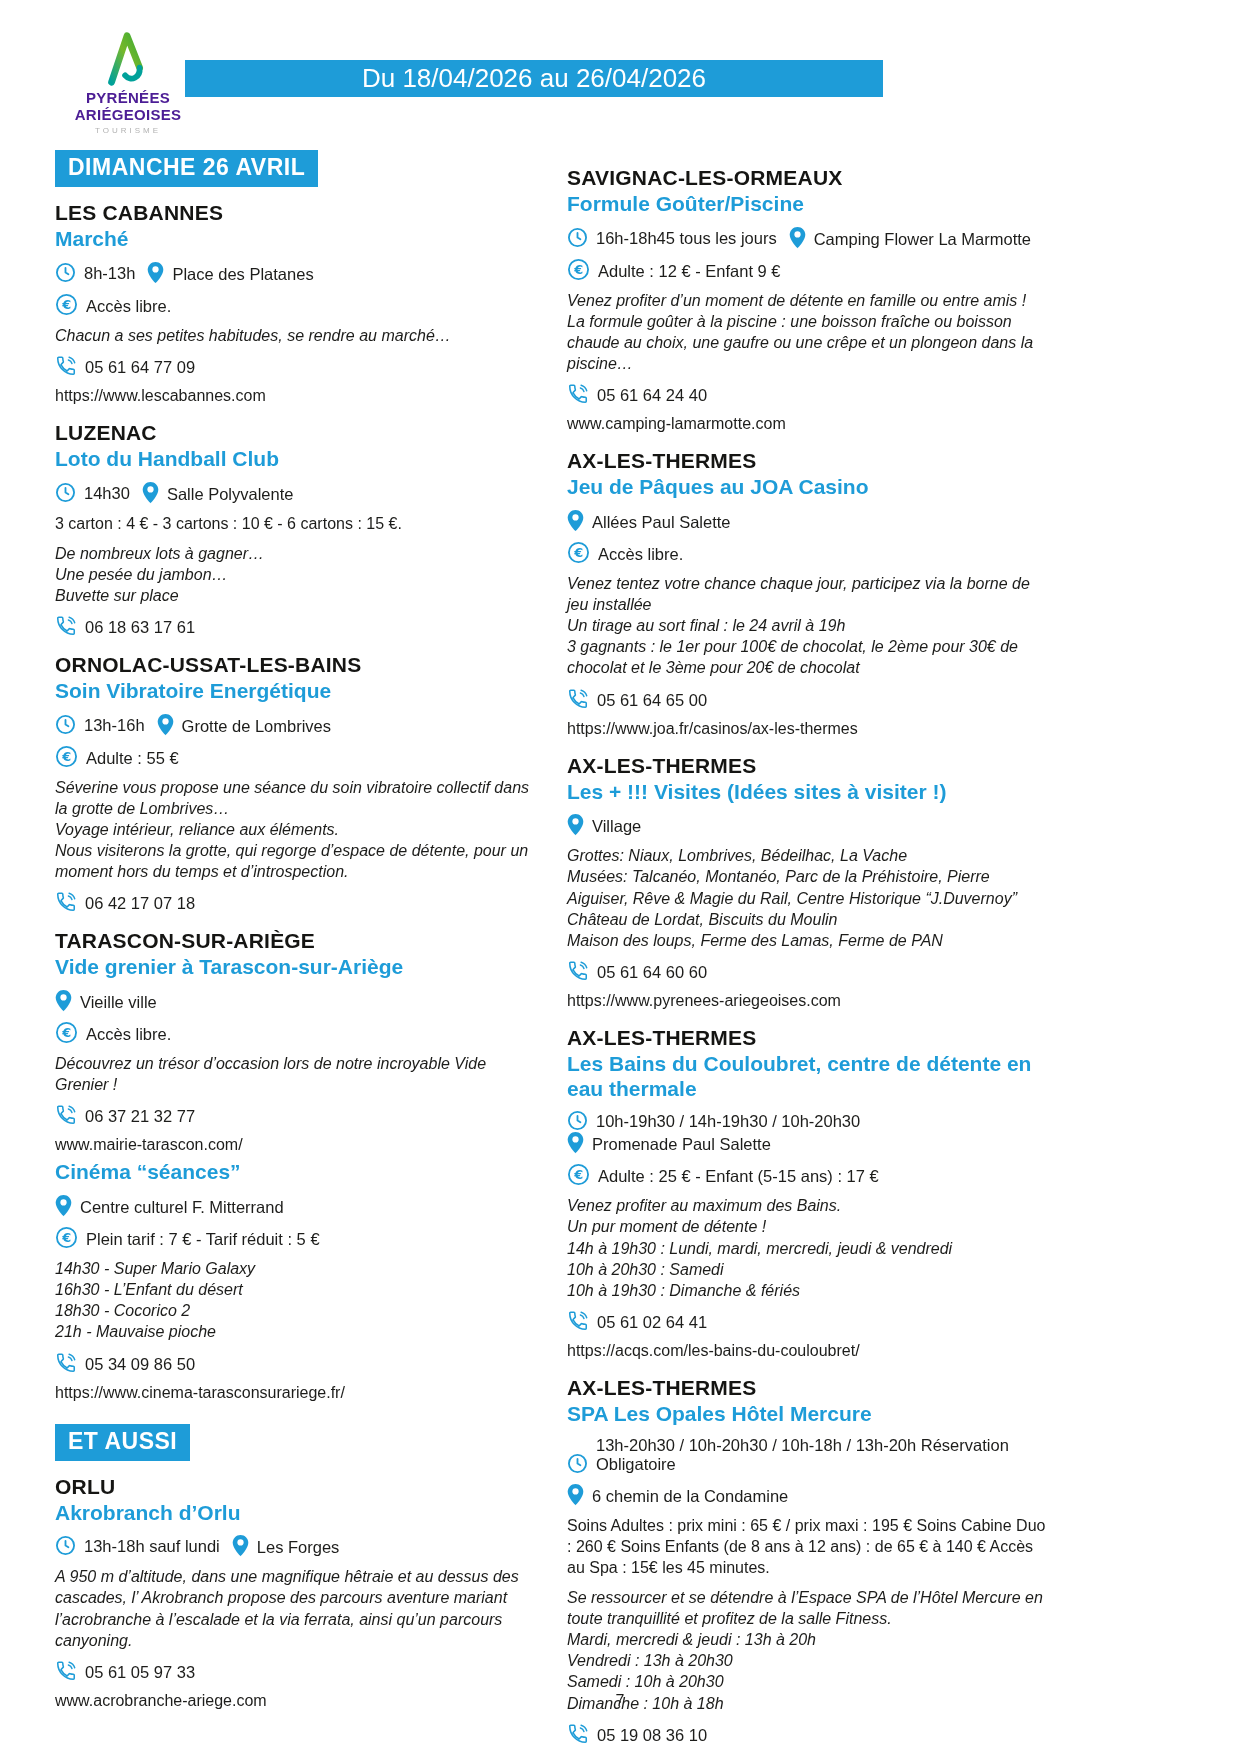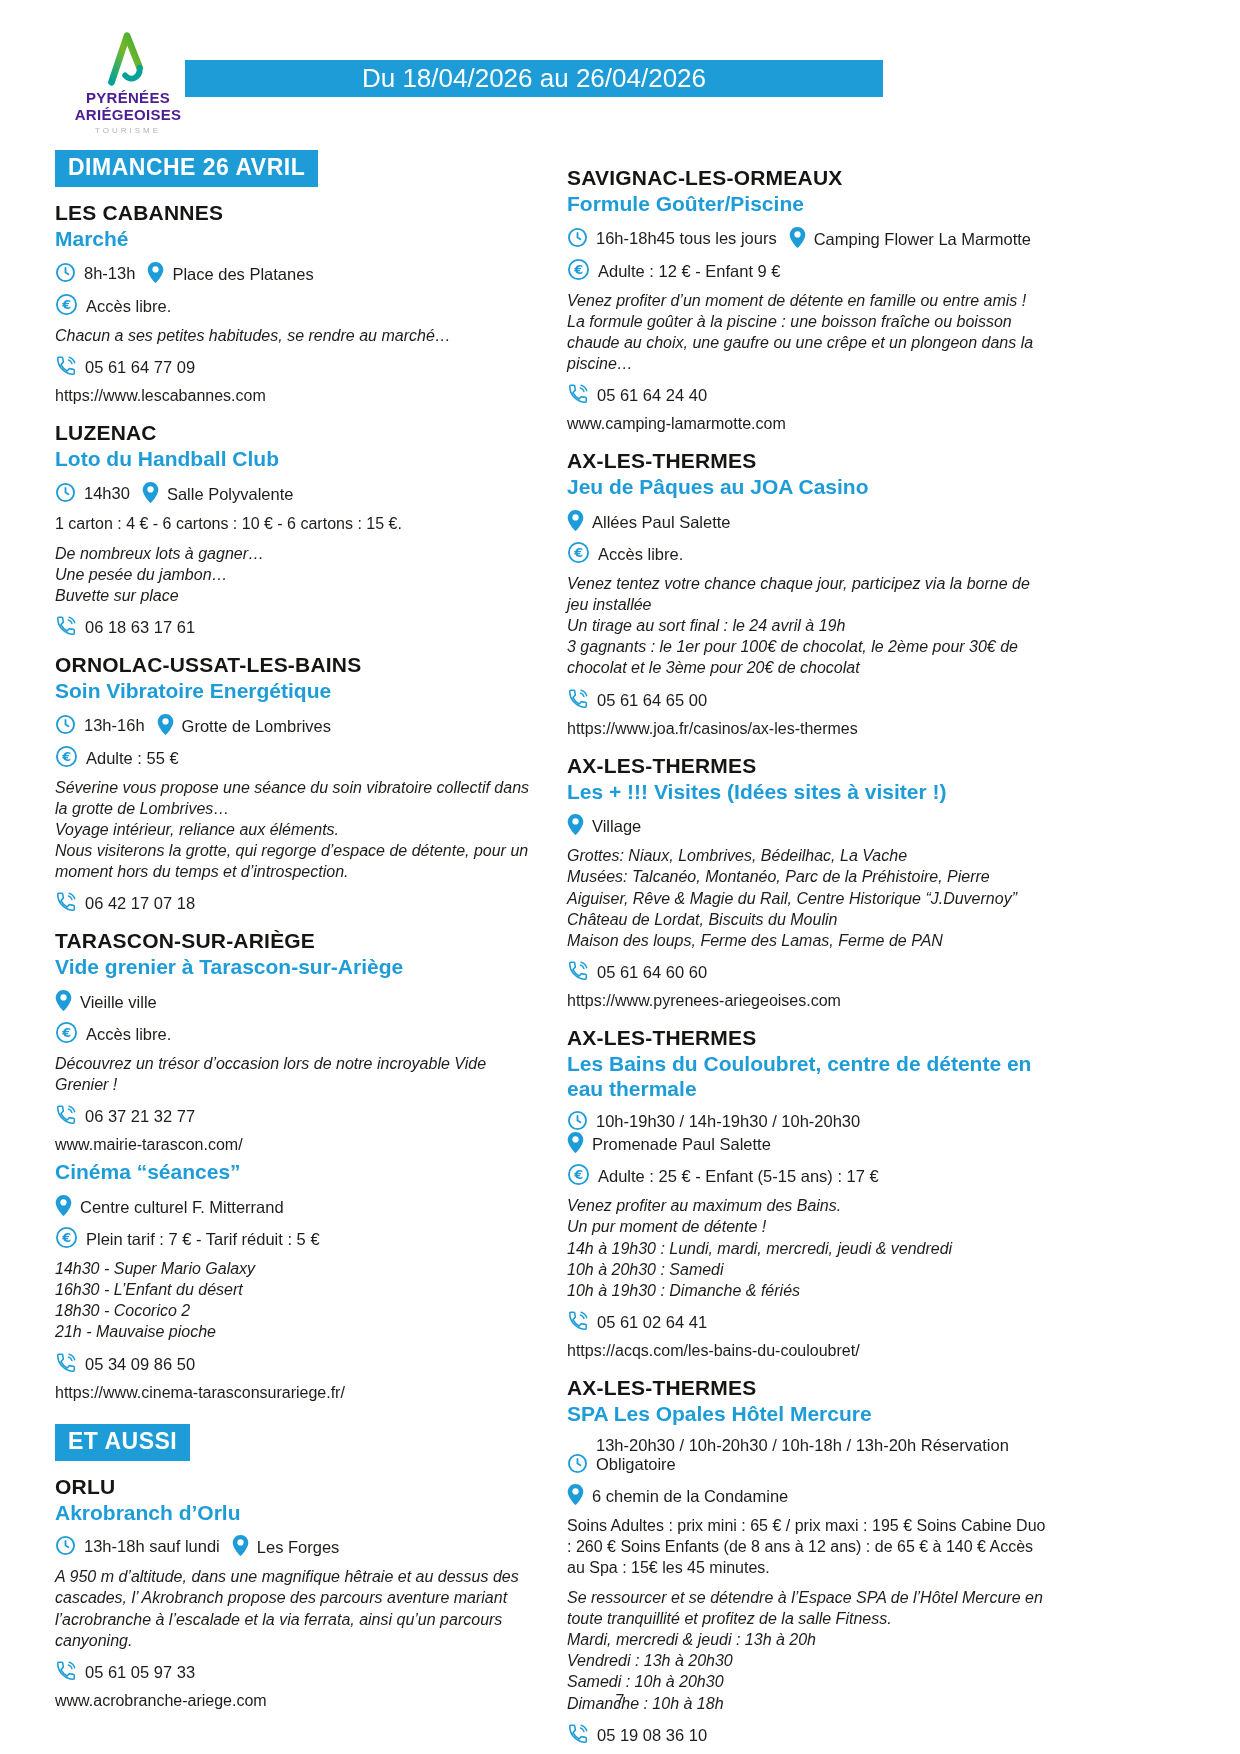--- a/index.html
+++ b/index.html
@@ -134,21 +134,21 @@
             <span class="icon">
               <svg width="17" height="23" viewBox="0 0 24 32">
                 <path d="M12 1C5.9 1 1 5.9 1 12c0 8.2 11 19 11 19s11-10.8 11-19C23 5.9 18.1 1 12 1z" fill="currentColor"></path>
                 <circle cx="12" cy="11.6" r="4.4" fill="#fff"></circle>
               </svg>
             </span>
             <span class="part-text">Salle Polyvalente</span>
           </span>
         </div>
         <div class="desc">
-          <p>1 carton : 4 € - 6 cartons : 10 € - 6 cartons : 15 €.</p>
+          <p>3 carton : 4 € - 3 cartons : 10 € - 6 cartons : 15 €.</p>
         </div>
         <div class="desc italic">
           <p>De nombreux lots à gagner…</p>
           <p>Une pesée du jambon…</p>
           <p>Buvette sur place</p>
         </div>
         <div class="meta">
           <span class="part">
             <span class="icon">
               <svg width="22" height="22" viewBox="0 0 24 24">

